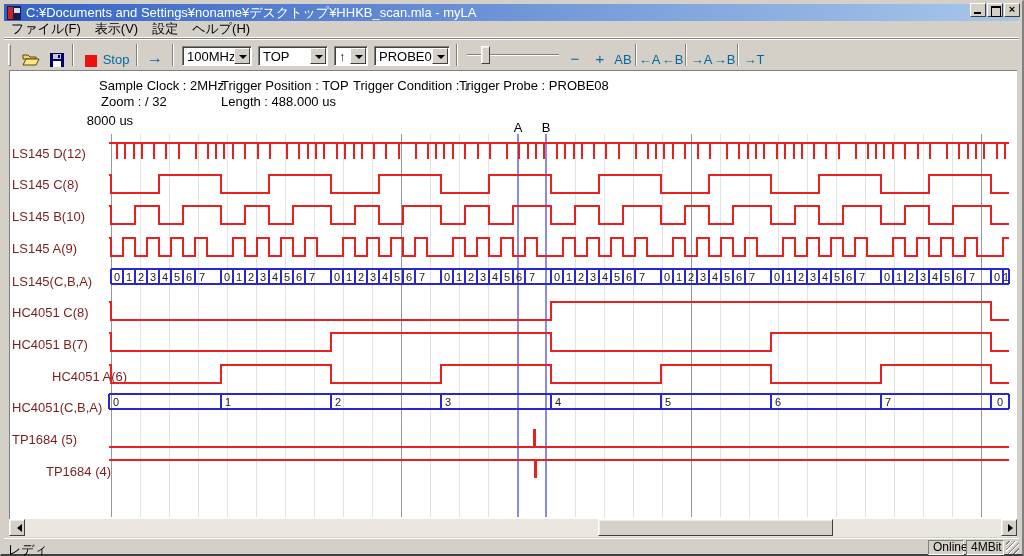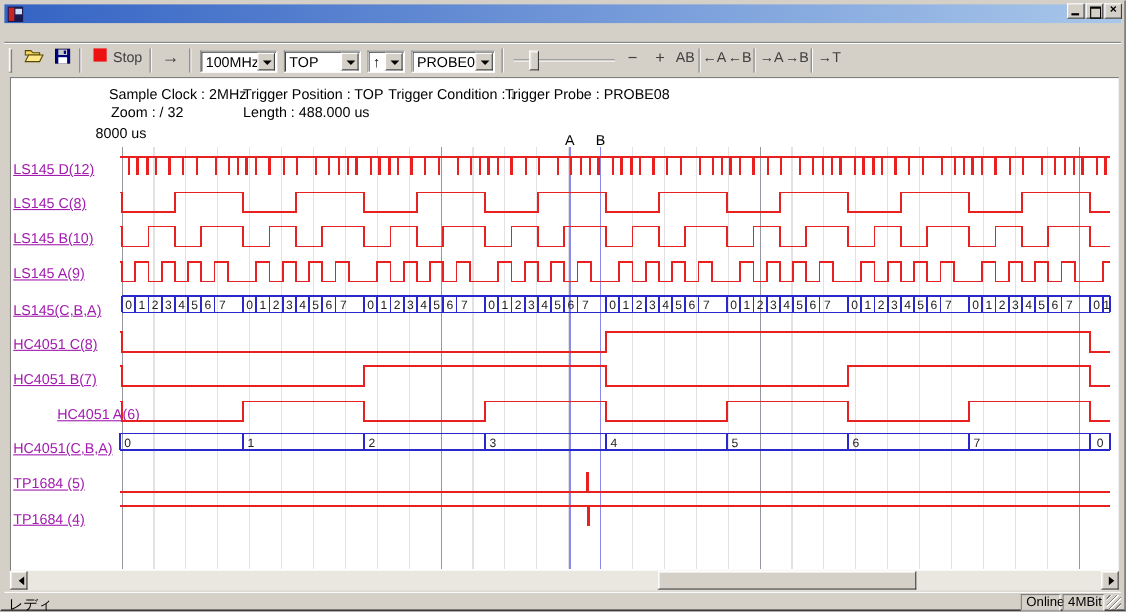--- a/index.html
+++ b/index.html
@@ -14,31 +14,31 @@
   .win-btns { position:absolute; right:2px; top:2px; display:flex; gap:1px; }
   .win-btn { width:16px; height:14px; background:#d4d0c8; border:1px solid; border-color:#fff #404040 #404040 #fff; font-size:10px; line-height:11px; text-align:center; position:relative; }
   .win-btn.min:after { content:""; position:absolute; left:3px; bottom:2px; width:7px; height:2px; background:#000; }
   .win-btn.max:after { content:""; position:absolute; left:3px; top:2px; width:8px; height:8px; border:1px solid #000; border-top-width:2px; }
   .win-btn.close { font-weight:bold; font-size:11px; }
   .menubar { position:absolute; left:3px; top:20px; right:3px; height:17px; display:flex; align-items:center; border-bottom:1px solid #fff; }
   .menu-item { padding:1px 7px 2px 7px; white-space:nowrap; }
   .toolbar { position:absolute; left:3px; top:37px; right:3px; height:31px; border-top:1px solid #808080; box-shadow:inset 0 1px 0 #fff; }
   .tb-grip { position:absolute; top:5px; width:3px; height:22px; border:1px solid; border-color:#fff #808080 #808080 #fff; }
   .tb-sep { position:absolute; top:5px; width:2px; height:22px; border-left:1px solid #808080; border-right:1px solid #fff; }
-  .tb-btn { position:absolute; top:5px; height:23px; display:flex; align-items:flex-start; justify-content:center; color:#404040; }
+  .tb-btn { position:absolute; top:5px; height:23px; display:flex; align-items:flex-end; justify-content:center; color:#0369a1; }
   .combo { position:absolute; top:7px; height:20px; background:#fff; border:1px solid; border-color:#808080 #fff #fff #808080; box-shadow:inset 1px 1px 0 #404040; display:flex; align-items:center; }
   .combo .val { flex:1; padding-left:4px; white-space:nowrap; overflow:hidden; }
   .combo .drop { width:16px; height:16px; margin-right:1px; background:#d4d0c8; border:1px solid; border-color:#fff #404040 #404040 #fff; position:relative; flex:0 0 auto; }
   .combo .drop:after { content:""; position:absolute; left:4px; top:6px; border:4px solid transparent; border-top:4px solid #000; }
   .stop-sq { width:12px; height:12px; background:#ee1111; margin-right:6px; }
   .slider-track { position:absolute; top:15px; height:2px; border-top:1px solid #808080; border-bottom:1px solid #fff; }
   .slider-thumb { position:absolute; top:7px; width:9px; height:18px; background:#d4d0c8; border:1px solid; border-color:#fff #404040 #404040 #fff; box-shadow:inset 1px 1px 0 #ecebe6; }
   .client { position:absolute; left:8px; top:69px; width:1008px; height:449px; background:#fff; border-top:1px solid #808080; border-left:1px solid #808080; }
   .ovl { position:absolute; color:#000; white-space:nowrap; }
-  .ch-label { position:absolute; left:11px; color:#a21caf; white-space:nowrap;text-decoration:underline; }
+  .ch-label { position:absolute; left:11px; color:#7f1d1d; white-space:nowrap; }
   #wave-svg { position:absolute; left:8px; top:69px; }
   .hscroll { position:absolute; left:8px; top:518px; width:1008px; height:18px; background:#e9e7e0; }
   .sb-btn { position:absolute; top:0; width:16px; height:17px; background:#d4d0c8; border:1px solid; border-color:#fff #404040 #404040 #fff; box-shadow:inset 1px 1px 0 #ecebe6; }
   .sb-btn .tri { position:absolute; left:5px; top:4px; width:0; height:0; border:4px solid transparent; }
   .sb-btn.left .tri { border-right:5px solid #000; left:3px; }
   .sb-btn.right .tri { border-left:5px solid #000; left:6px; }
   .sb-thumb { position:absolute; top:0; height:17px; background:#d4d0c8; border:1px solid; border-color:#fff #404040 #404040 #fff; box-shadow:inset 1px 1px 0 #ecebe6; }
   .statusbar { position:absolute; left:3px; right:3px; top:537px; height:17px; border-top:1px solid #fff; }
   .status-text { position:absolute; left:4px; top:2px; }
   .status-panel { position:absolute; top:1px; height:15px; border:1px solid; border-color:#808080 #fff #fff #808080; padding:0 4px; font-size:12px; line-height:13px; }
@@ -46,27 +46,34 @@
     background:repeating-linear-gradient(135deg, transparent 0 2px, #808080 2px 3px, #fff 3px 4px); }
   .icon-svg { display:block; }
 </style>
 </head>
 <body>
 
 <div class="window">
 
   <div class="titlebar">
     <div class="app-icon"></div>
+    <div class="title-text">C:¥Documents and Settings¥noname¥デスクトップ¥HHKB_scan.mla - myLA</div>
   </div>
   <div class="win-btns">
     <div class="win-btn min"></div>
     <div class="win-btn max"></div>
     <div class="win-btn close">×</div>
   </div>
 
+  <div class="menubar">
+    <div class="menu-item">ファイル(F)</div>
+    <div class="menu-item">表示(V)</div>
+    <div class="menu-item">設定</div>
+    <div class="menu-item">ヘルプ(H)</div>
+  </div>
 
   <div class="toolbar">
     <div class="tb-grip" style="left:4px"></div>
     <div class="tb-btn" style="left:14px;width:26px">
       <svg class="icon-svg" width="18" height="14" viewBox="0 0 18 14">
         <path d="M1 2 h5 l2 2 h6 v2 h-13 z" fill="#f4d264" stroke="#5a4a00" stroke-width="1"></path>
         <path d="M1 12 l3 -6 h13 l-3 6 z" fill="#ffe88a" stroke="#5a4a00" stroke-width="1"></path>
       </svg>
     </div>
     <div class="tb-btn" style="left:40px;width:26px">
@@ -155,21 +162,21 @@
       <div class="ch-label" style="top: 145px;">LS145 D(12)</div>
       <div class="ch-label" style="top: 176px;">LS145 C(8)</div>
       <div class="ch-label" style="top: 208px;">LS145 B(10)</div>
       <div class="ch-label" style="top: 240px;">LS145 A(9)</div>
       <div class="ch-label" style="top: 273px;">LS145(C,B,A)</div>
       <div class="ch-label" style="top: 304px;">HC4051 C(8)</div>
       <div class="ch-label" style="top: 336px;">HC4051 B(7)</div>
       <div class="ch-label" style="top: 368px; margin-left: 40px;">HC4051 A(6)</div>
       <div class="ch-label" style="top: 399px;">HC4051(C,B,A)</div>
       <div class="ch-label" style="top: 431px;">TP1684 (5)</div>
-      <div class="ch-label" style="top: 463px;">TP1684 (4)</div>
+      <div class="ch-label" style="top: 463px; margin-left: 34px;">TP1684 (4)</div>
     </div>
 
   <svg id="wave-svg" width="1008" height="449" shape-rendering="crispEdges">
       <line x1="102" y1="64" x2="102" y2="447" stroke="#96969e" stroke-width="1"></line>
       <line x1="131" y1="64" x2="131" y2="447" stroke="#e2e2e4" stroke-width="1"></line>
       <line x1="160" y1="64" x2="160" y2="447" stroke="#e2e2e4" stroke-width="1"></line>
       <line x1="189" y1="64" x2="189" y2="447" stroke="#e2e2e4" stroke-width="1"></line>
       <line x1="218" y1="64" x2="218" y2="447" stroke="#e2e2e4" stroke-width="1"></line>
       <line x1="247" y1="64" x2="247" y2="447" stroke="#e2e2e4" stroke-width="1"></line>
       <line x1="276" y1="64" x2="276" y2="447" stroke="#e2e2e4" stroke-width="1"></line>

